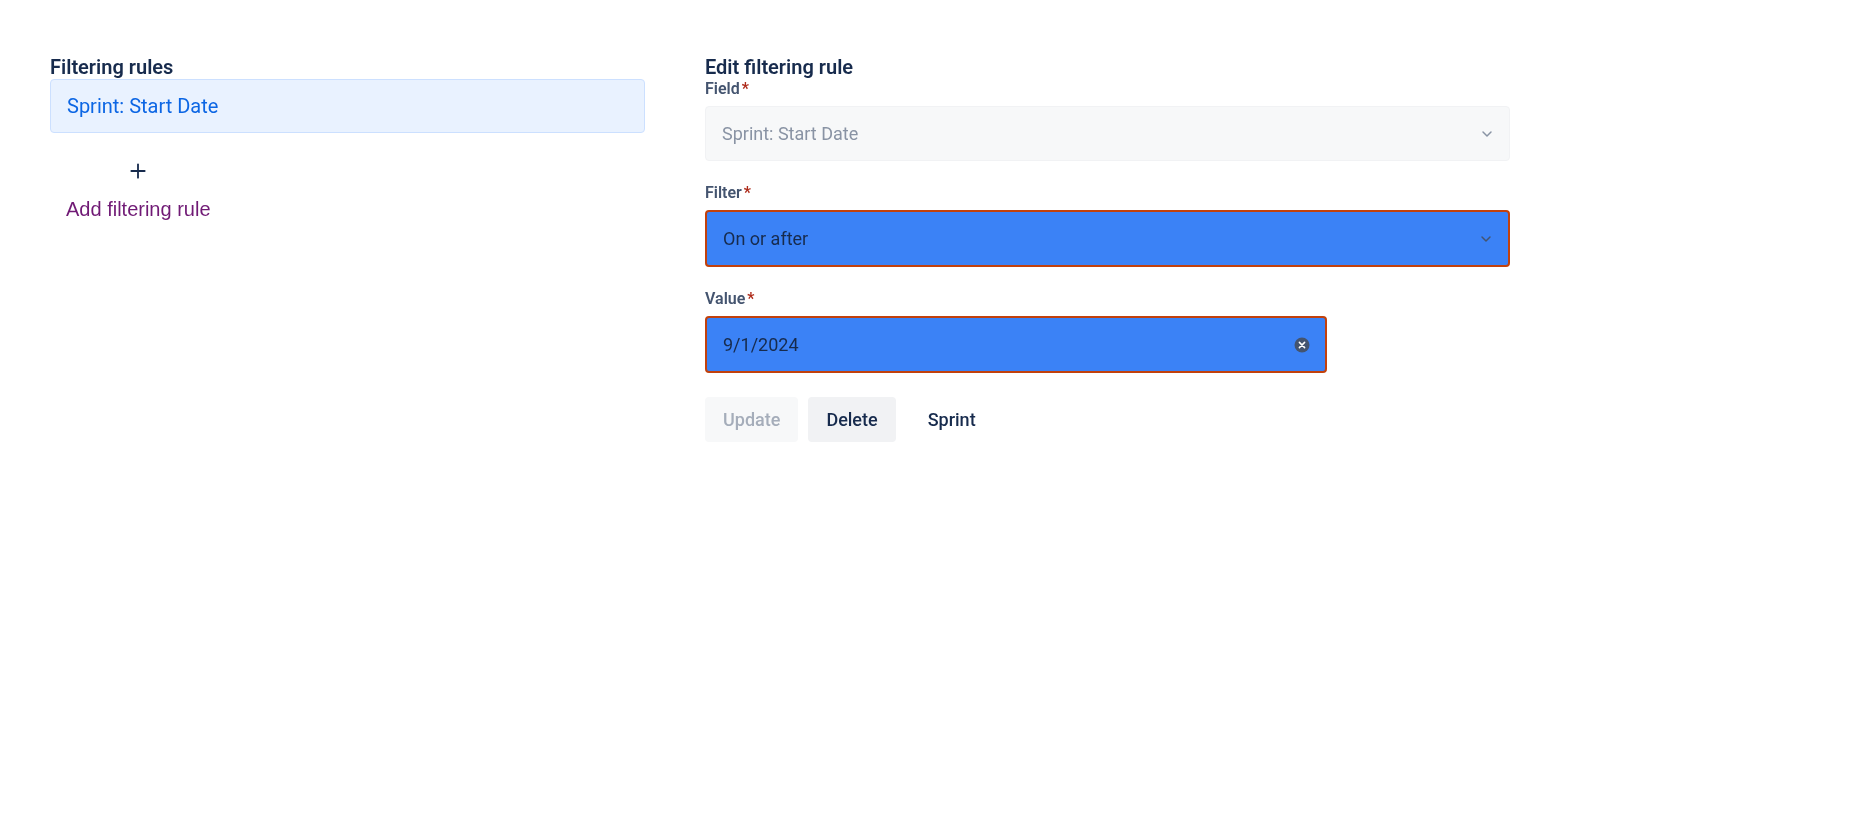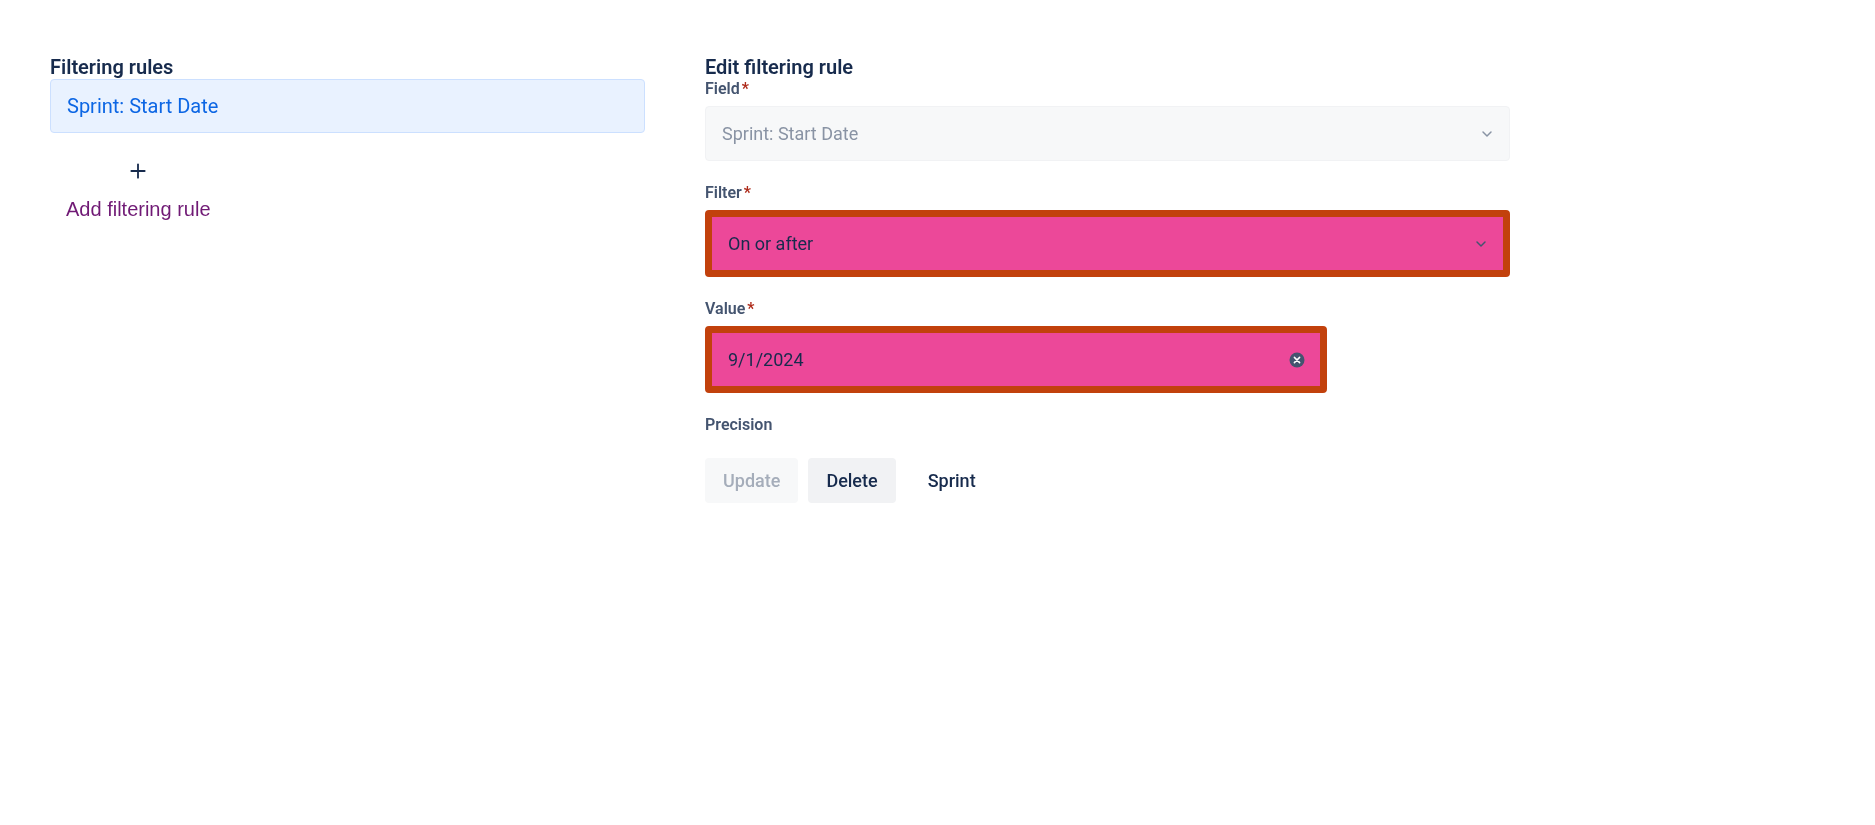--- a/index.html
+++ b/index.html
@@ -56,23 +56,23 @@
     display: block;
     font-size: 16px;
     font-weight: 600;
     color: #44546F;
     margin-bottom: 8px;
   }
   .req { color: #AE2A19; margin-left: 2px; }
 
   .select-box, .input-box {
     width: 100%;
-    border: 7px solid #c2410c;
+    border: 2px solid #c2410c;
     border-radius: 4px;
-    background: #ec4899;
+    background: #3b82f6;
     font-size: 18px;
     color: #172B4D;
     padding: 16px 44px 16px 16px;
     position: relative;
     display: flex;
     align-items: center;
     justify-content: space-between;
     cursor: pointer;
   }
   .select-box.disabled {
@@ -198,23 +198,20 @@
         <span class="clear-btn">
           <svg width="18" height="18" viewBox="0 0 24 24">
               <circle cx="12" cy="12" r="10" fill="#44546F"></circle>
               <path d="M8.5 8.5l7 7M15.5 8.5l-7 7" stroke="#fff" stroke-width="2" stroke-linecap="round"></path>
             </svg>
         </span>
       </div>
     </div>
 
     <div class="field-group precision-group">
-      <label class="field-label">
-        <span>Precision</span>
-      </label>
     </div>
 
     <div class="actions">
       <button class="btn btn-update">Update</button>
       <button class="btn btn-delete">Delete</button>
       <button class="btn btn-cancel">Sprint</button>
     </div>
   </div>
 </div>
 

